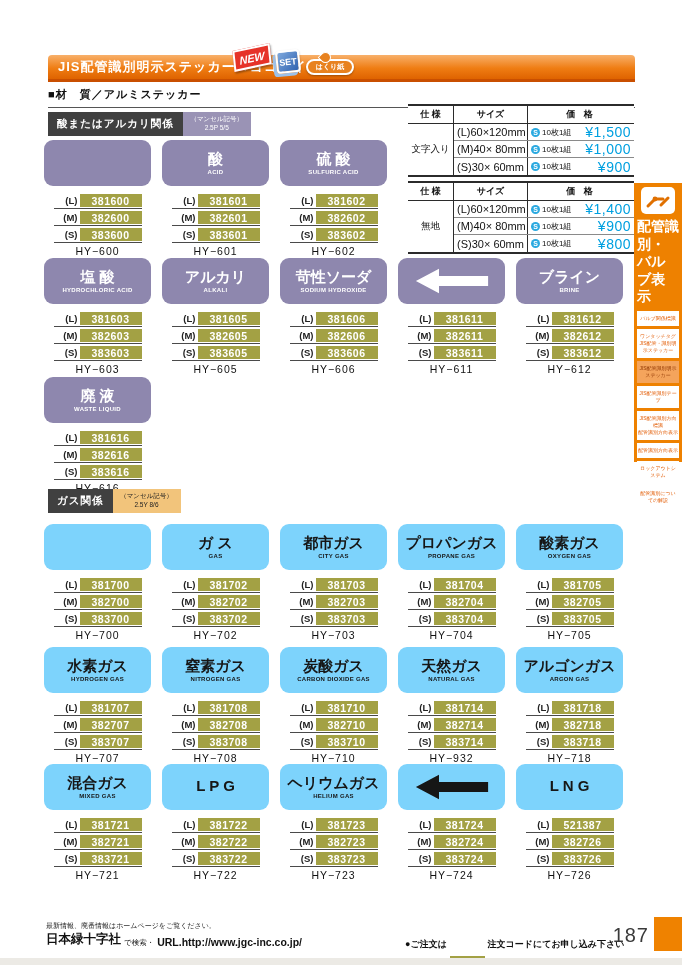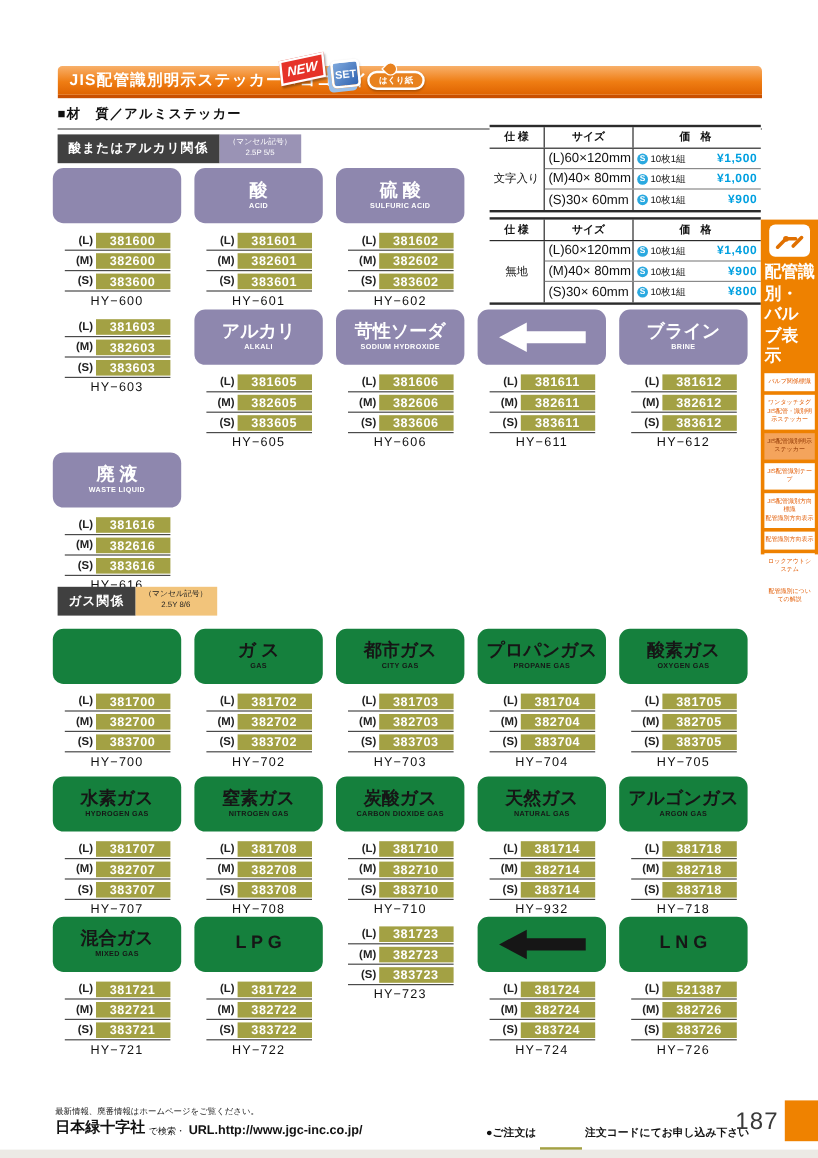--- a/index.html
+++ b/index.html
@@ -35,21 +35,21 @@
   .sec-munsell { width:68px; display:flex; flex-direction:column; justify-content:center;
     font-size:6.5px; text-align:center; white-space:pre-line; line-height:1.35; }
   .m-purple { background:#9a93b5; color:#fff; }
   .m-tan { background:#f2c47b; color:#222; }
 
   
   .card-row { position:absolute; left:44px; width:592px; display:flex; gap:11px; }
   .product { width:107px; }
   .card { height:46px; border-radius:9px; display:flex; flex-direction:column; align-items:center; justify-content:center; overflow:hidden; }
   .purple-row .card { background:#8e87ae; color:#fff; }
-  .tan-row .card { background:#15803d; color:#161616; }
+  .tan-row .card { background:#7dd3fc; color:#161616; }
   .jp { font-size:15px; font-weight:bold; white-space:nowrap; line-height:1.1; }
   .en { font-size:6px; font-weight:bold; margin-top:1px; letter-spacing:.3px; white-space:nowrap; }
   .arrow-icon { display:none; width:74px; height:26px; fill:currentColor; }
   .card[data-type="arrow"] .arrow-icon { display:block; }
   .codes { width:88px; margin:7px auto 0; }
   .code-row { display:flex; align-items:stretch; border-bottom:1px solid #4a4a4a; margin-bottom:1px; }
   .sz { width:26px; font-size:9.5px; font-weight:bold; color:#222; display:flex; align-items:center; justify-content:flex-end; padding-right:2px; }
   .code { flex:1; background:#a3a144; color:#fff; font-size:10.5px; font-weight:bold; letter-spacing:.5px;
     display:flex; align-items:center; justify-content:center; height:13px; margin:1px 0; }
   .model { font-size:10.5px; color:#111; text-align:center; letter-spacing:1px; margin-top:2px; }
@@ -64,21 +64,21 @@
   .pt-body { display:flex; }
   .pt-spec { width:46px; border-right:1px solid #2b2b2b; display:flex; align-items:center; justify-content:center; font-size:9.5px; color:#111; }
   .pt-rows { flex:1; }
   .pt-row { display:flex; align-items:center; border-bottom:1px solid #8a8a8a; height:17px; }
   .pt-rows .pt-row:last-child { border-bottom:none; }
   .pt-size { width:74px; border-right:1px solid #2b2b2b; font-size:11px; padding-left:3px; align-self:stretch; display:flex; align-items:center; color:#111; }
   .pt-cell { flex:1; display:flex; align-items:center; padding:0 3px; gap:2px; }
   .s-badge { width:9px; height:9px; border-radius:50%; background:#2aa9e0; color:#fff; font-size:7px; font-weight:bold;
     display:inline-flex; align-items:center; justify-content:center; flex:none; }
   .pt-set { font-size:8px; color:#111; white-space:nowrap; }
-  .pt-price { margin-left:auto; color:#00a0e0; font-weight:bold; font-size:10px; letter-spacing:.5px; }
+  .pt-price { margin-left:auto; color:#00a0e0; font-weight:normal; font-size:14px; letter-spacing:.5px; }
 
   
   .sidebar { position:absolute; left:634px; top:183px; width:48px; height:279px; background:#ee8100; padding:4px 3px 6px; }
   .sb-icon { width:34px; height:27px; background:#fff; border-radius:5px; margin:0 auto 4px; display:flex; align-items:center; justify-content:center; }
   .sb-title { color:#fff; font-weight:bold; font-size:14px; line-height:1.25; white-space:pre-line; margin-bottom:5px; }
   .sb-items { display:flex; flex-direction:column; gap:3px; }
   .sb-item { background:#fff; color:#e25a00; font-size:5px; line-height:1.4; padding:4px 1px; text-align:center; white-space:pre-line; cursor:pointer; }
   .sb-item[data-active="true"] { background:#f4a45c; color:#8f3500; }
 
   
@@ -272,20 +272,25 @@
               <span class="code">383602</span>
             </div>
           </div>
         <div class="model">HY−602</div>
       </div>
     </div>
 
   <div class="card-row purple-row" style="top:258px">
 
       <div class="product">
+        <div class="card" data-type="text">
+          <div class="jp">塩 酸</div>
+          <div class="en">HYDROCHLORIC ACID</div>
+
+        </div>
         <div class="codes">
 
             <div class="code-row">
               <span class="sz">(L)</span>
               <span class="code">381603</span>
             </div>
 
             <div class="code-row">
               <span class="sz">(M)</span>
               <span class="code">382603</span>
@@ -754,20 +759,25 @@
 
             <div class="code-row">
               <span class="sz">(S)</span>
               <span class="code">383722</span>
             </div>
           </div>
         <div class="model">HY−722</div>
       </div>
 
       <div class="product">
+        <div class="card" data-type="text">
+          <div class="jp">ヘリウムガス</div>
+          <div class="en">HELIUM GAS</div>
+
+        </div>
         <div class="codes">
 
             <div class="code-row">
               <span class="sz">(L)</span>
               <span class="code">381723</span>
             </div>
 
             <div class="code-row">
               <span class="sz">(M)</span>
               <span class="code">382723</span>

